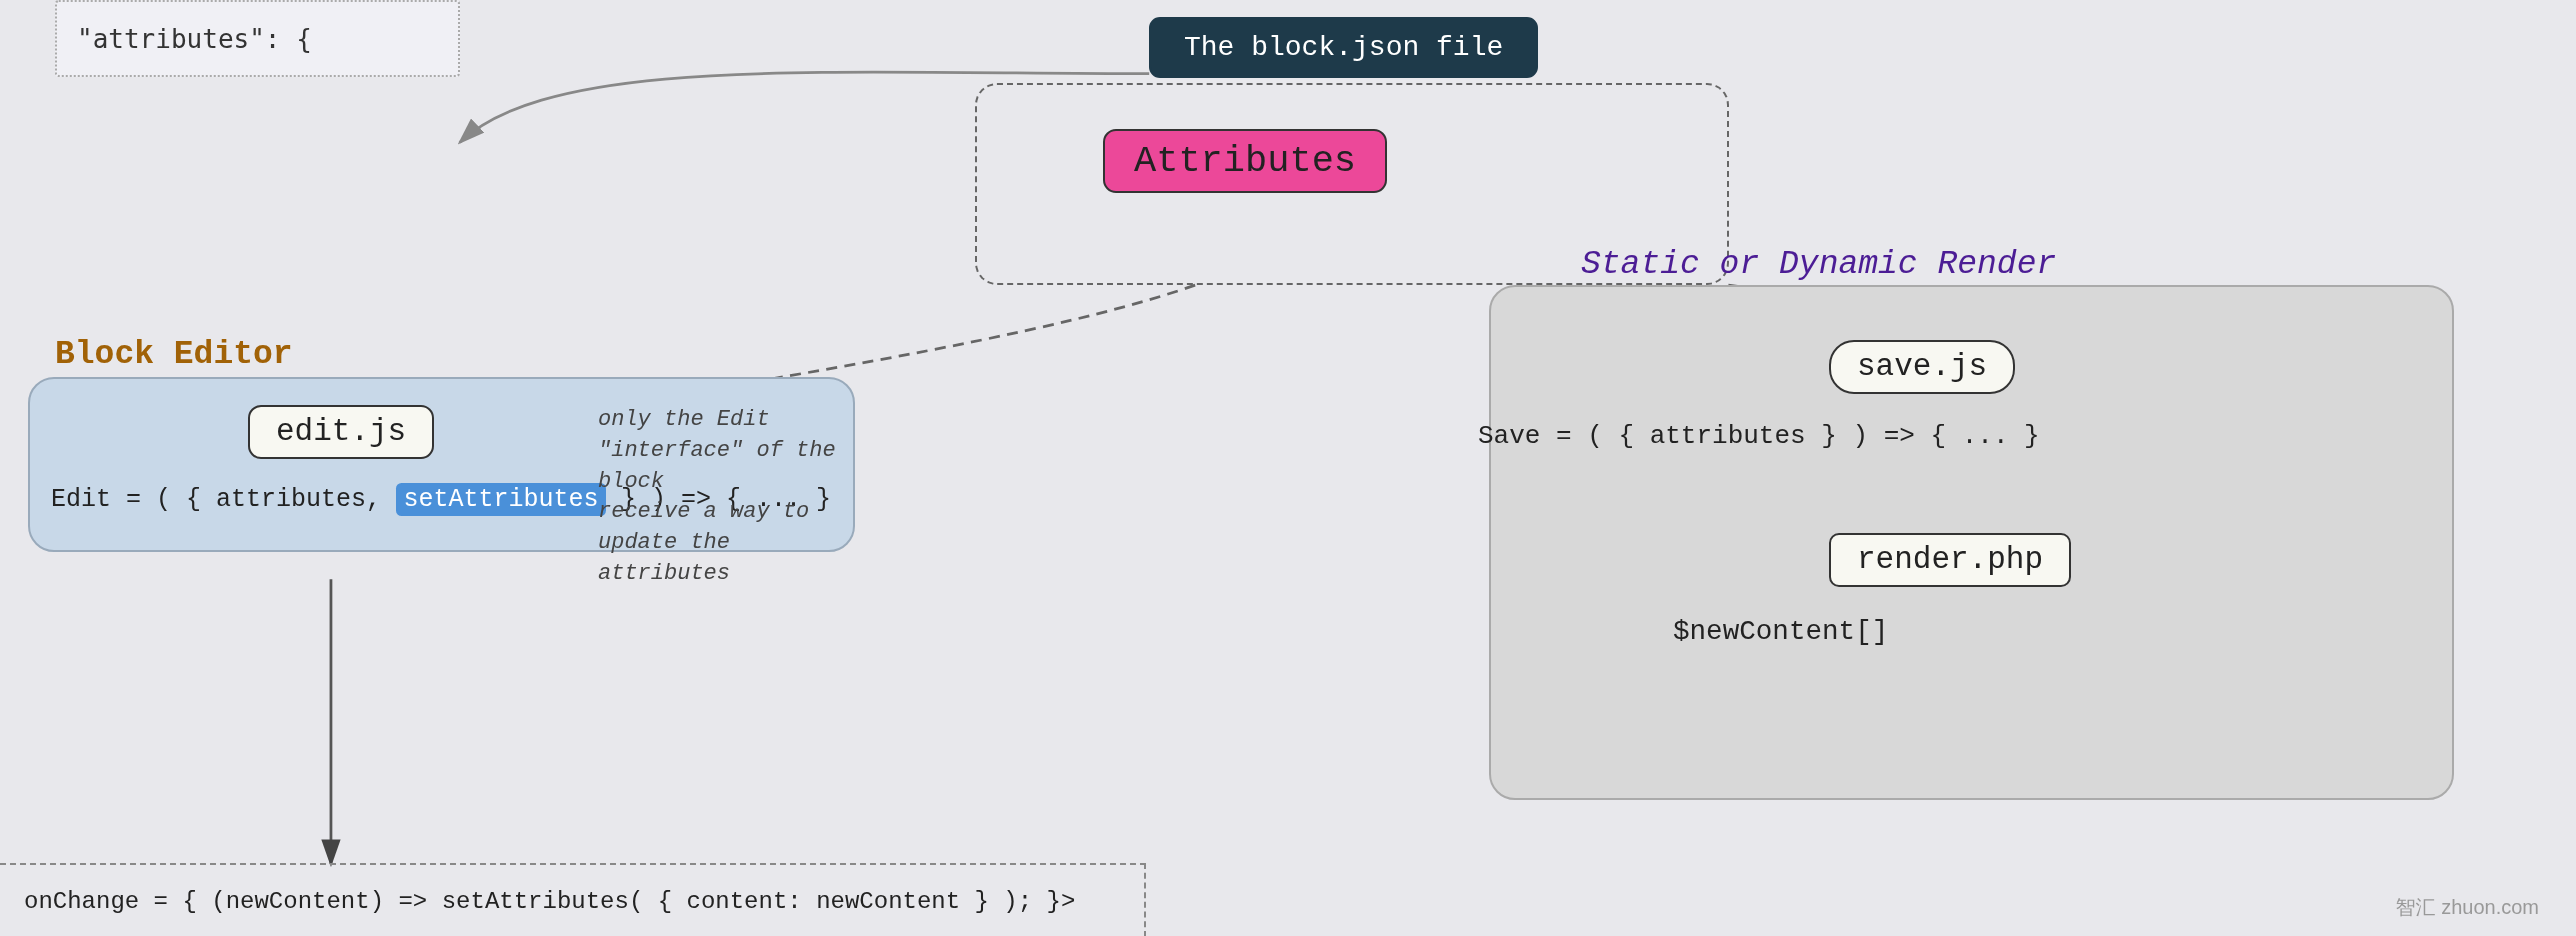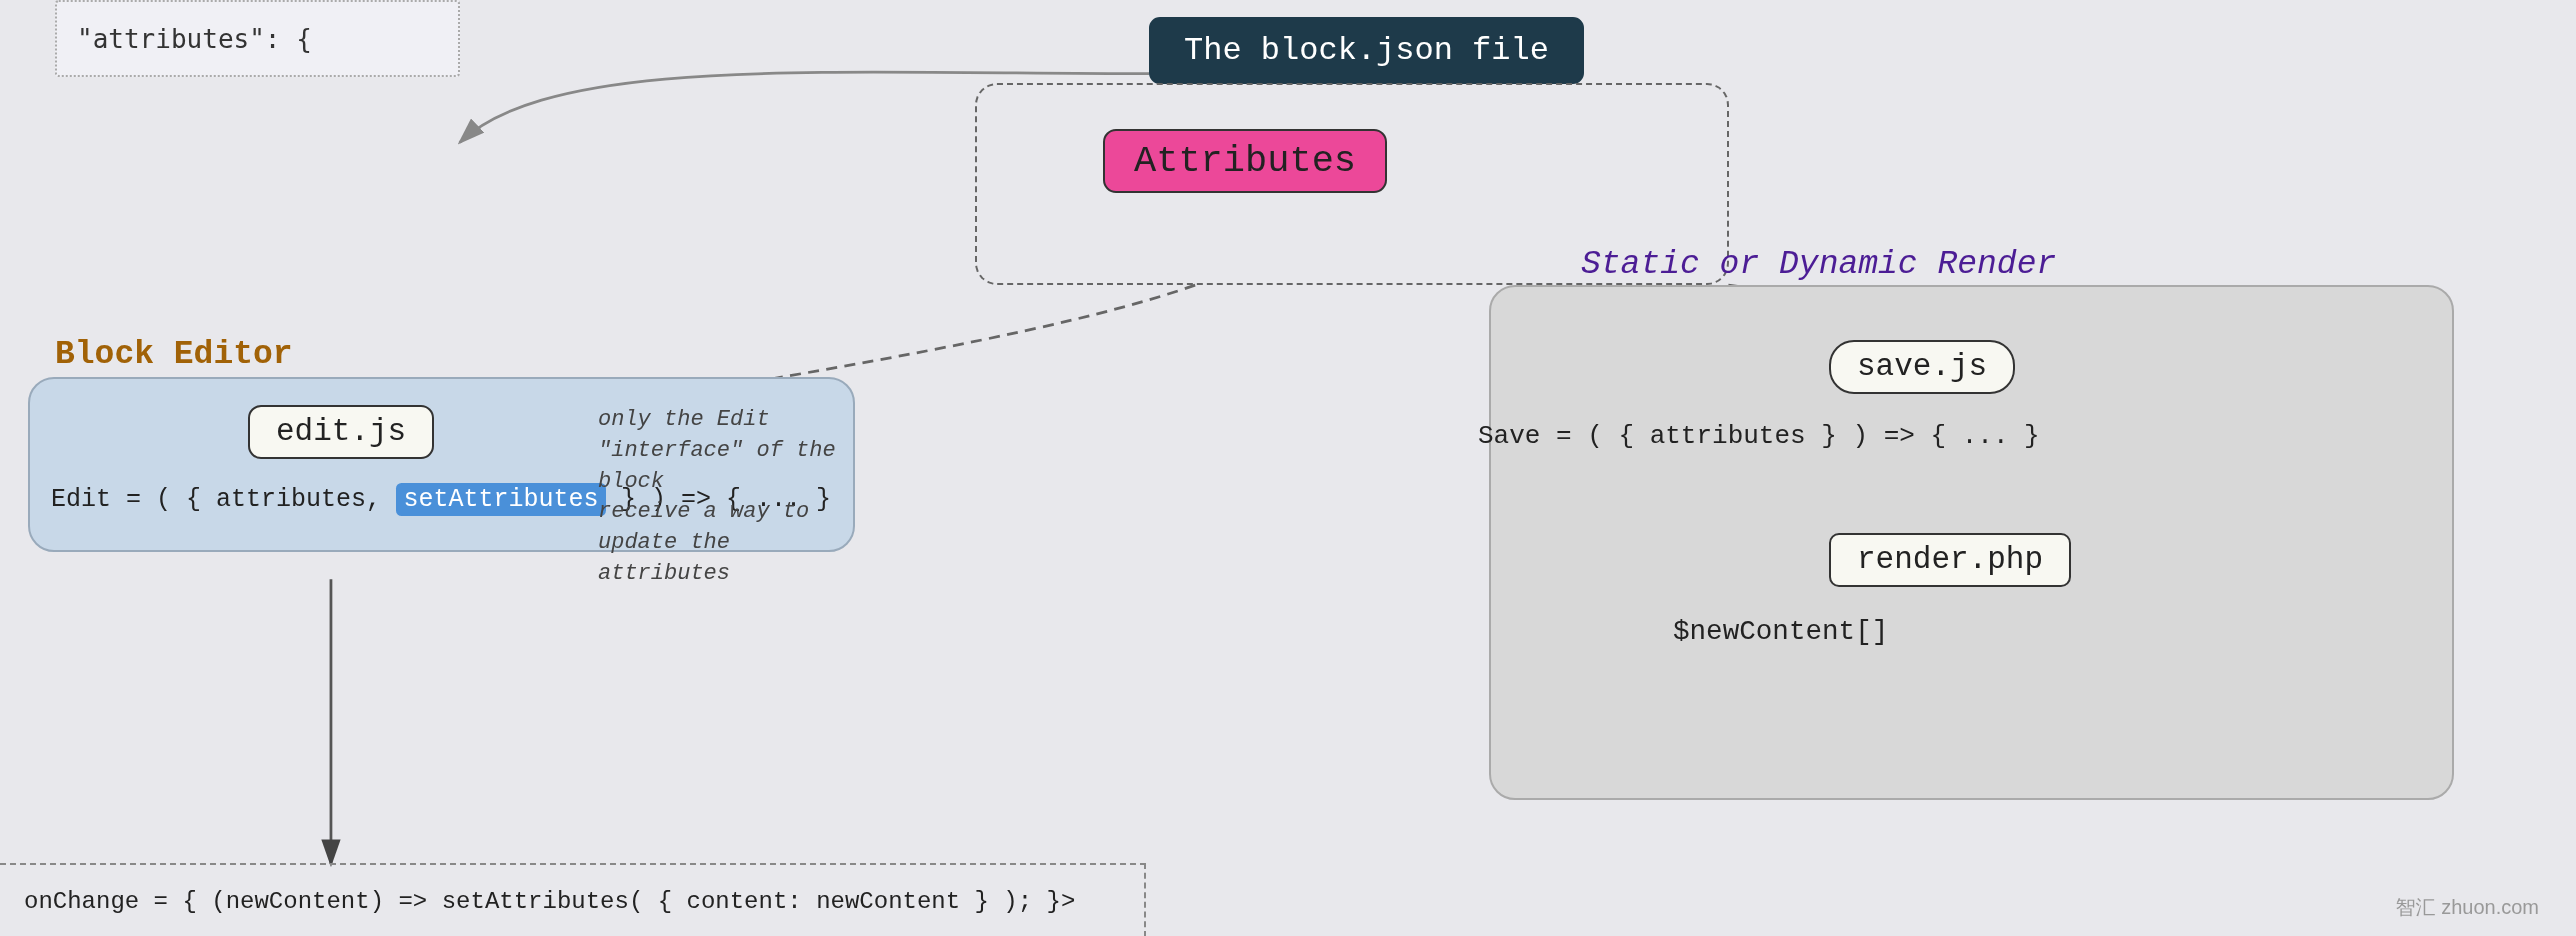--- a/index.html
+++ b/index.html
@@ -33,21 +33,21 @@
 
     
     .block-json-badge {
       position: absolute;
       top: 16.5px;
       left: 1149px;
       background: #1e3a4a;
       color: #fff;
       border-radius: 11px;
       padding: 13px 33px;
-      font-size: 32px;
+      font-size: 28px;
       font-family: 'Courier New', Courier, monospace;
       white-space: nowrap;
       border: 2.8px solid #1e3a4a;
     }
 
     
     .attributes-box {
       position: absolute;
       top: 83px;
       left: 975px;

